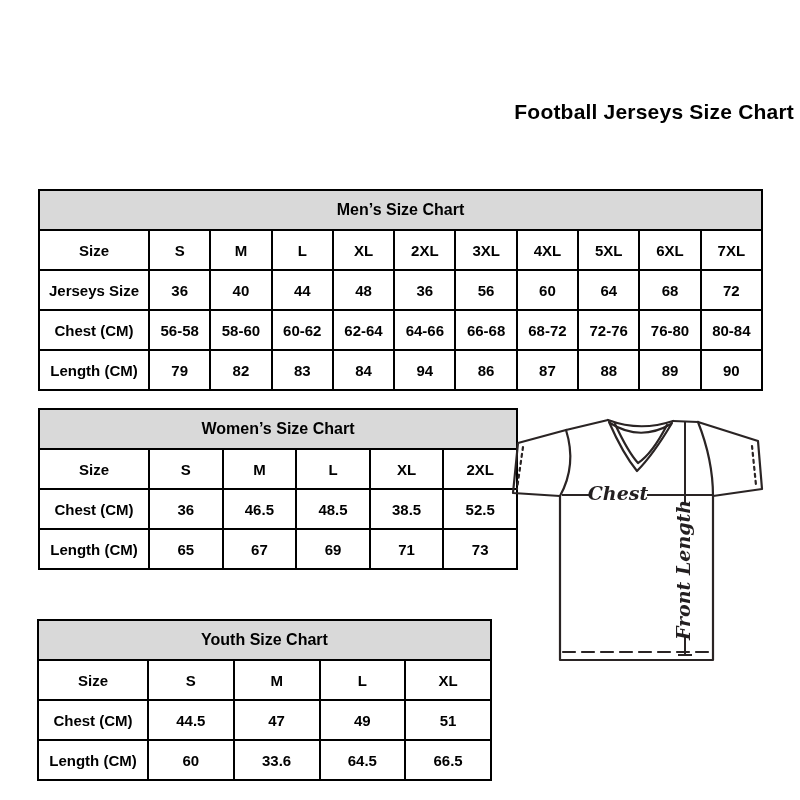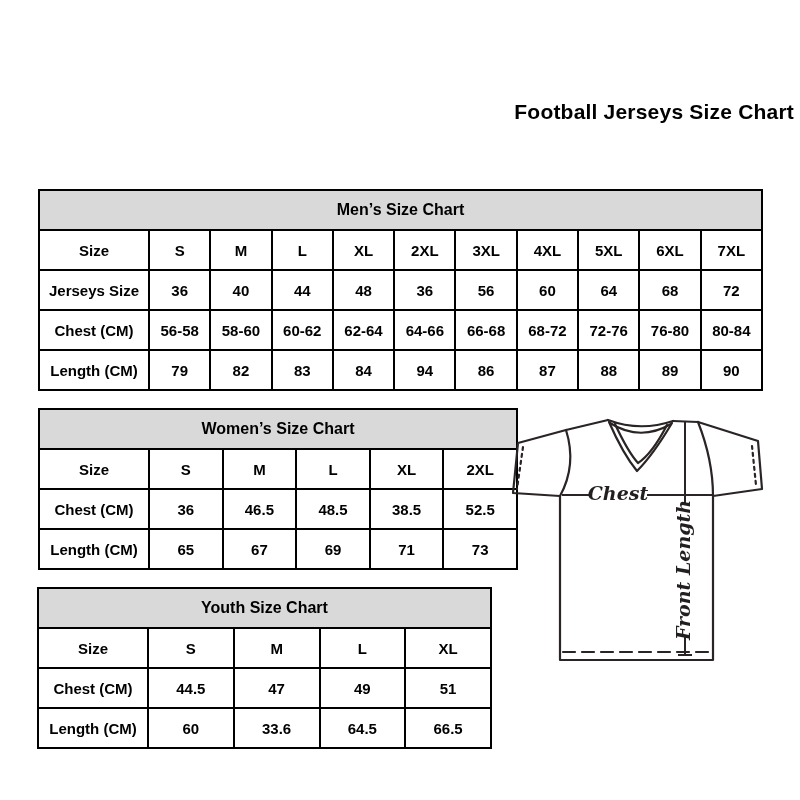--- a/index.html
+++ b/index.html
@@ -43,21 +43,21 @@
     white-space: nowrap;
     overflow: hidden;
   }
   table.size-table th.tbl-title {
     background: #d9d9d9;
     font-size: 16px;
     height: 38px;
   }
   #men-table   { left: 38px; top: 148px; width: 725px; }
   #women-table { left: 38px; top: 367px; width: 480px; }
-  #youth-table { left: 37px; top: 546px; width: 455px; }
+  #youth-table { left: 37px; top: 578px; width: 455px; }
   .jersey-wrap {
     position: absolute;
     left: 505px;
     top: 410px;
     width: 262px;
     height: 254px;
   }
   .jersey-wrap svg { display: block; width: 262px; height: 254px; }
   .shirt-line {
     fill: none;

